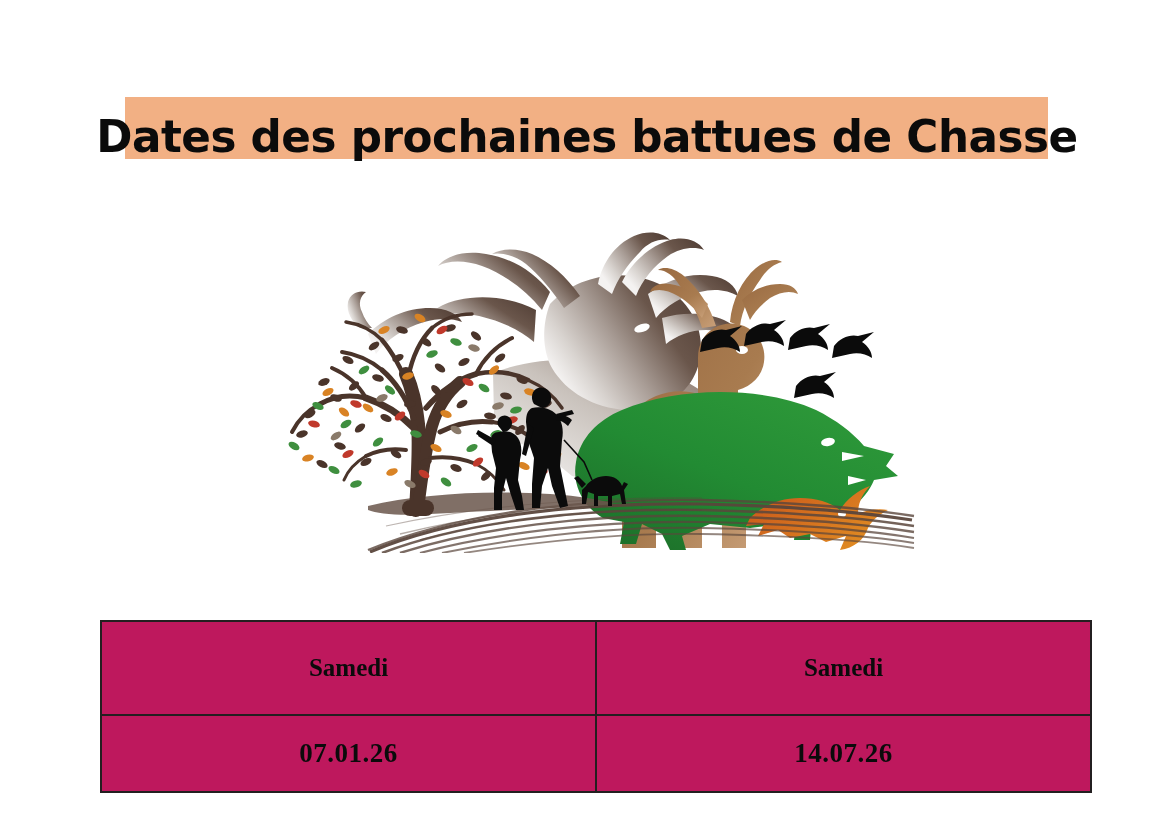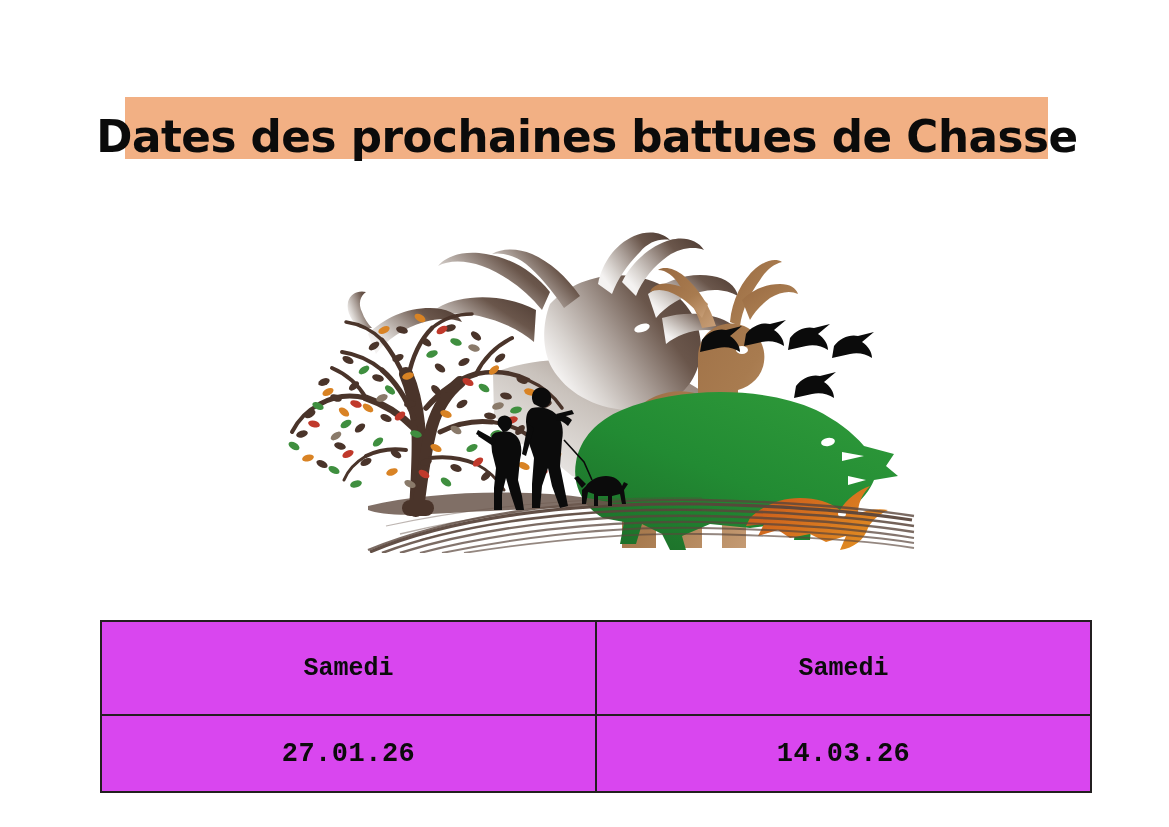--- a/index.html
+++ b/index.html
@@ -62,24 +62,24 @@
     position: absolute;
     left: 100px;
     top: 620px;
     width: 992px;
     height: 167px;
     border-collapse: collapse;
     table-layout: fixed;
   }
   #dates-table td {
     border: 2px solid #231f20;
-    background: #d946ef;
+    background: #be185d;
     text-align: center;
     vertical-align: middle;
-    font-family: Liberation Mono, monospace;
+    font-family: Liberation Serif, serif;
     font-weight: bold;
     color: #0b0b0b;
     padding: 0;
   }
   .row-day td {
     height: 92px;
     font-size: 25px;
   }
   .row-date td {
     height: 75px;
@@ -405,19 +405,19 @@
     </svg>
   </div>
 
   <table id="dates-table">
     <tbody>
       <tr class="row-day">
         <td>Samedi</td>
         <td>Samedi</td>
       </tr>
       <tr class="row-date">
-        <td>27.01.26</td>
-        <td>14.03.26</td>
+        <td>07.01.26</td>
+        <td>14.07.26</td>
       </tr>
     </tbody>
   </table>
 
 </div>
 
 </body></html>

